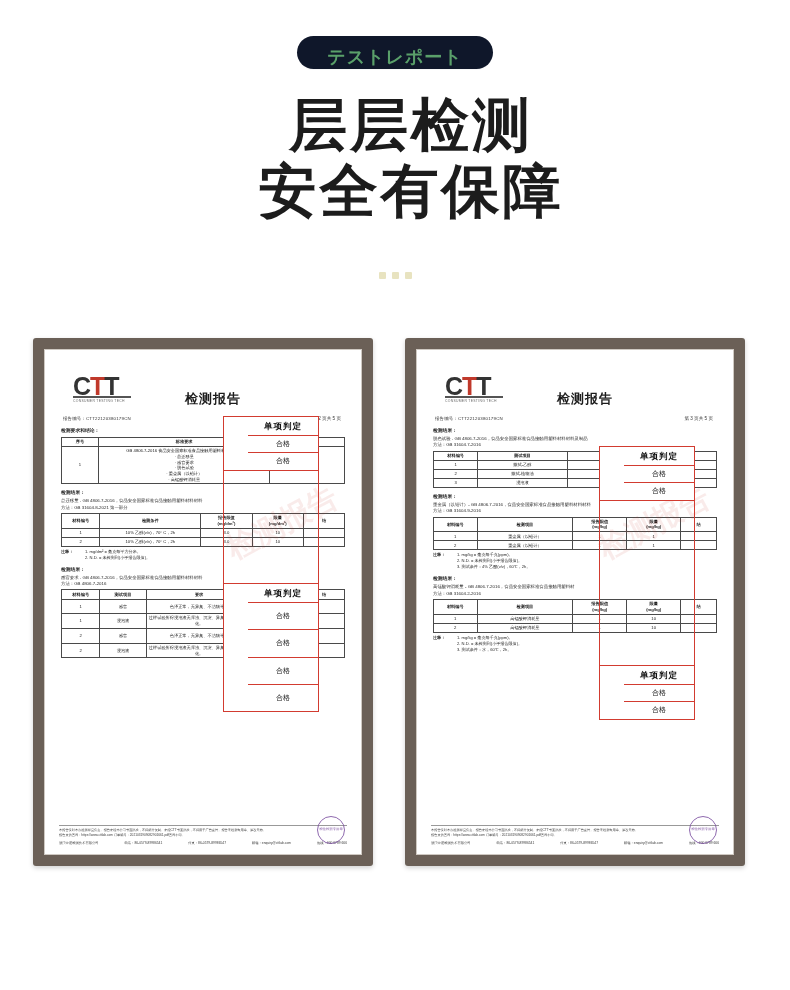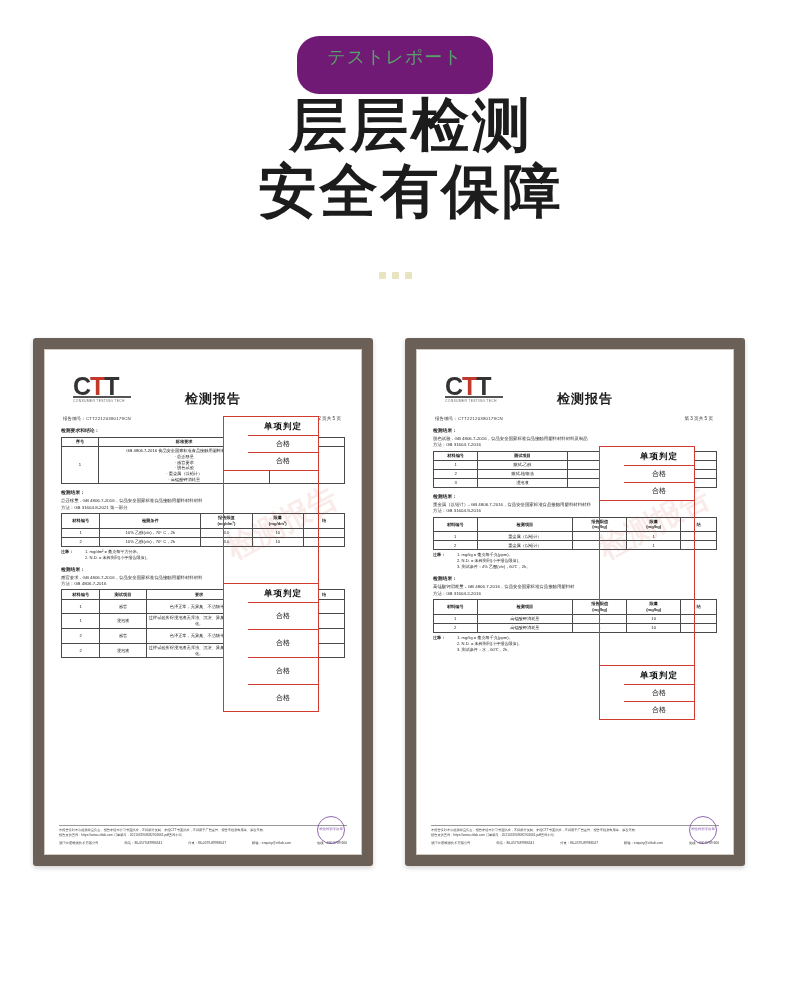--- a/index.html
+++ b/index.html
@@ -24,27 +24,27 @@
   
   .badge-wrap {
     position: absolute;
     top: 36px;
     left: 0;
     width: 790px;
     text-align: center;
   }
   .badge {
     display: inline-block;
-    padding: 9px 30px 25px 30px;
+    padding: 9px 30px 0 30px;
     border-radius: 22px;
-    background: #701a75;
+    background: #0f172a;
     color: #5aa06a;
     font-size: 18px;
     letter-spacing: 1px;
-    font-weight: normal;
+    font-weight: bold;
     box-shadow: 0 1px 0 rgba(0,0,0,0.03);
   }
   .title-wrap {
     position: absolute;
     top: 92px;
     left: 0;
     width: 790px;
     text-align: center;
     margin-left: 16px;
   }

